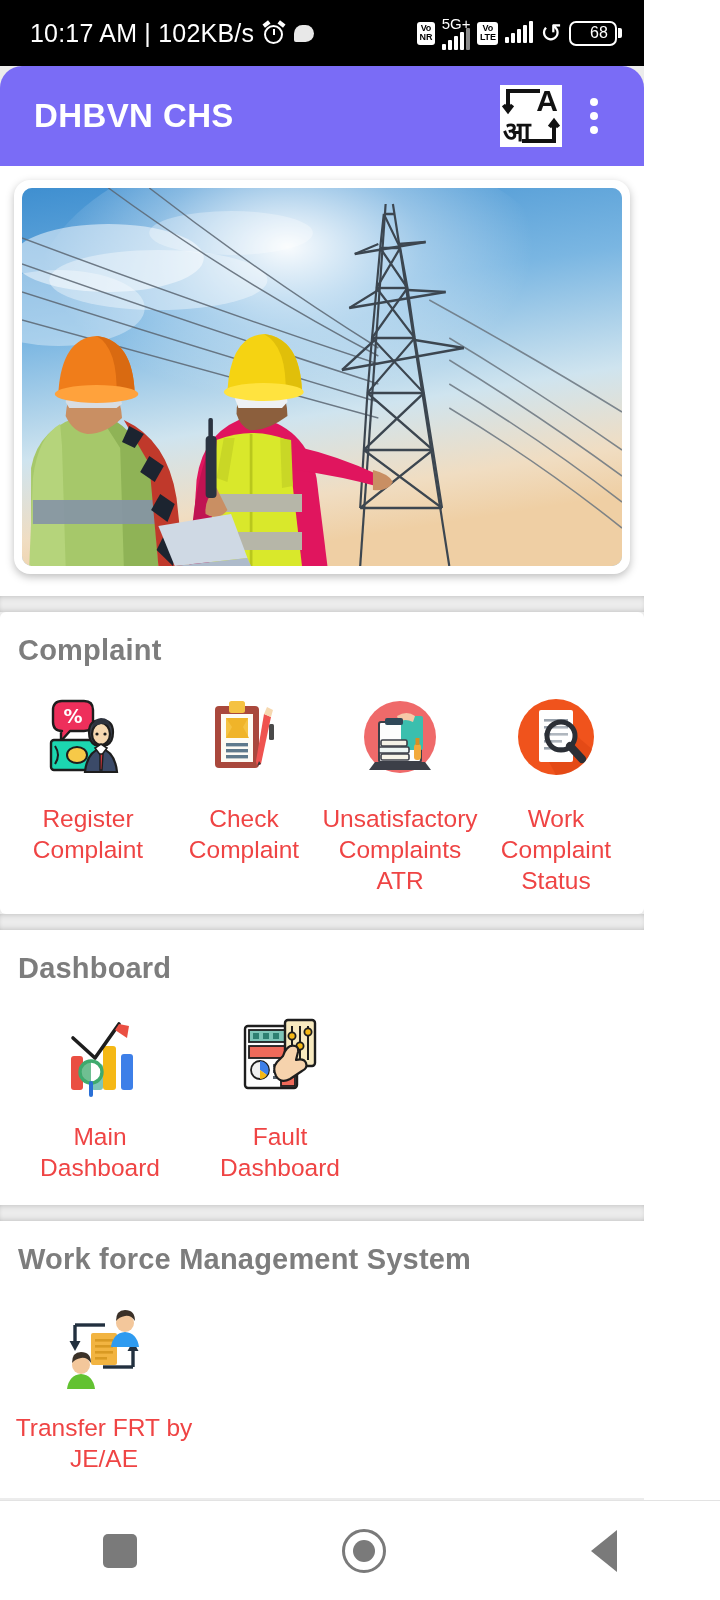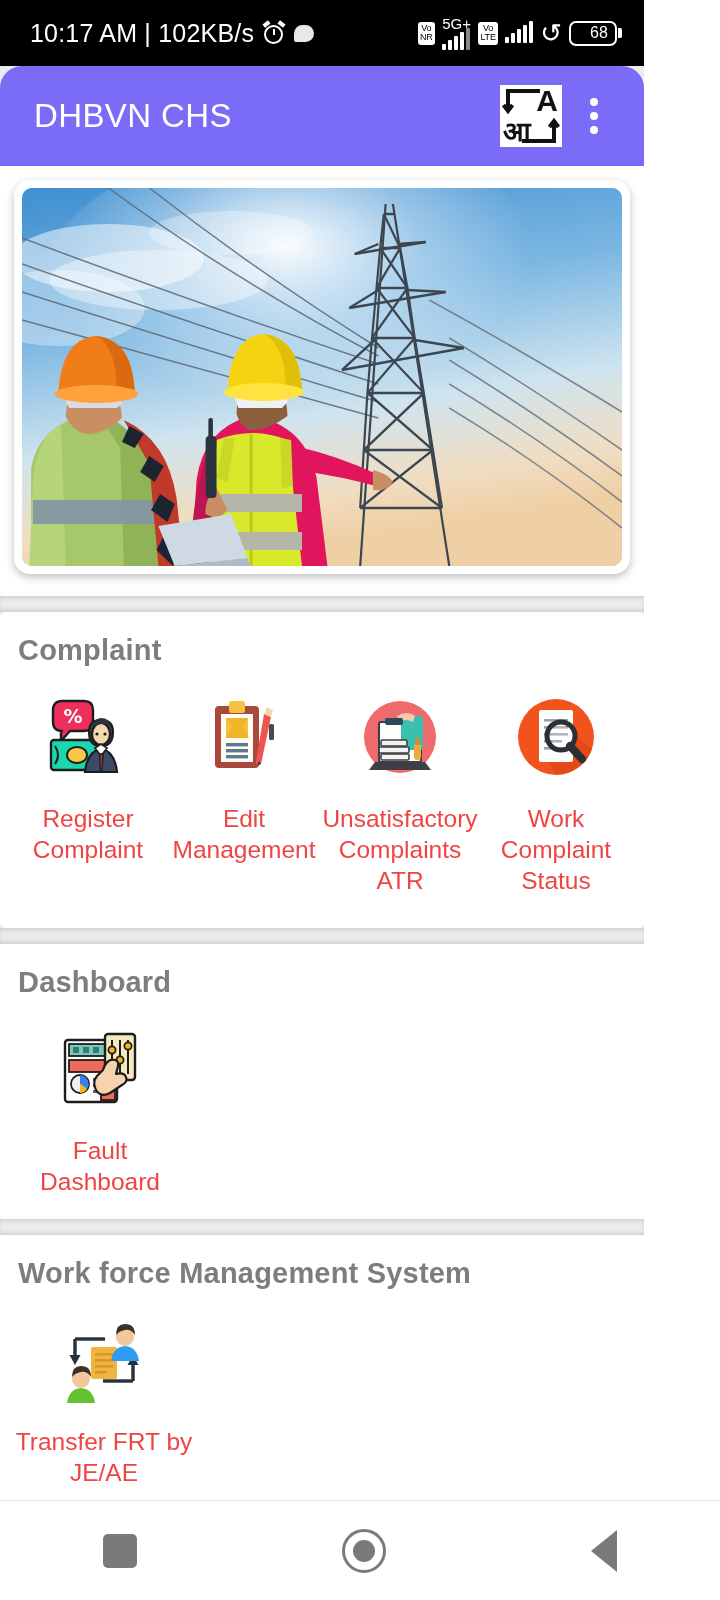--- a/index.html
+++ b/index.html
@@ -32,21 +32,21 @@
   }
   .alarm-ico .ear-l { left:0px; transform:rotate(-38deg); }
   .alarm-ico .ear-r { right:0px; transform:rotate(38deg); }
   .chat-ico {
     width:20px; height:17px; background:#e8e8e8; border-radius:9px 9px 9px 2px;
     display:inline-block;
   }
   .sb-right { display:flex; align-items:center; gap:7px; }
   .net-badge {
     background:#ffffff; color:#000000; border-radius:3px;
-    font-size:9px; line-height:9.5px; font-weight:400;
+    font-size:9px; line-height:9.5px; font-weight:700;
     padding:2px 2.5px; text-align:center; letter-spacing:-0.2px;
   }
   .netgrp { display:flex; align-items:flex-end; gap:3px; }
   .net-label { font-size:15px; line-height:15px; margin-bottom:-1px; }
   .netcol { display:flex; flex-direction:column; align-items:flex-start; }
   .bars { display:flex; align-items:flex-end; gap:2px; height:20px; }
   .bars i { display:block; width:4px; background:#fff; border-radius:1px; }
   .bars i:nth-child(1){ height:6px; }
   .bars i:nth-child(2){ height:10px; }
   .bars i:nth-child(3){ height:14px; }
@@ -66,21 +66,21 @@
     width:4px; height:10px; background:#ffffff; border-radius:0 2px 2px 0; margin-left:1px;
   }
 
   
   .appbar {
     height:100px; margin:0; background:#7a6cf6;
     border-radius:22px 22px 0 0;
     display:flex; align-items:center; padding:0 24px 0 34px;
     position:relative;
   }
-  .app-title { color:#ffffff; font-size:33px; font-weight:400; letter-spacing:.4px; flex:1; }
+  .app-title { color:#ffffff; font-size:33px; font-weight:700; letter-spacing:.4px; flex:1; }
   .translate-ico {
     width:62px; height:62px; background:#ffffff; position:relative; flex:0 0 auto;
   }
   .translate-ico .gA {
     position:absolute; right:4px; top:1px; font-size:30px; font-weight:700; color:#111; line-height:30px;
   }
   .translate-ico .gHi {
     position:absolute; left:3px; bottom:0px; font-size:27px; font-weight:700; color:#111; line-height:30px;
     font-family:"DejaVu Sans", sans-serif;
   }
@@ -113,21 +113,21 @@
   .cell {
     width:180px; display:flex; flex-direction:column; align-items:center;
     padding-top:4px;
   }
   .cell .ico { width:92px; height:92px; display:flex; align-items:center; justify-content:center; }
   .cell .ico svg { display:block; }
   .cell .lbl {
     margin-top:20px; font-size:24.5px; line-height:31px; color:#ef4444;
     text-align:center; font-weight:400; max-width:178px;
   }
-  .section.complaint { padding-bottom:32px;border-radius:6px; }
+  .section.complaint { padding-bottom:18px;border-radius:6px; }
   .section.dashboard { padding-bottom:22px; }
   .section.wfms { padding-bottom:24px; }
   .section.wfms .grid { padding-left:14px; }
   .section.wfms .cell .lbl { text-align:center; }
 
   
   .navbar {
     position:absolute; left:0; bottom:0; width:720px; height:100px;
     background:#ffffff; border-top:1px solid #e3e3e3;
     display:flex; align-items:center; justify-content:space-around;
@@ -366,21 +366,21 @@
             <path d="M25 24 h22 l-5 9 l6 11 h-23 l6 -11 z" fill="#f0b429"></path>
             <rect x="25" y="49" width="22" height="3.4" fill="#5f7a8c"></rect>
             <rect x="25" y="55" width="22" height="3.4" fill="#5f7a8c"></rect>
             <rect x="25" y="61" width="22" height="3.4" fill="#5f7a8c"></rect>
             <path d="M63 20 l7 3 l-10 47 l-4 2 l-1 -5 z" fill="#ef5350"></path>
             <path d="M63 20 l7 3 l2 -7 l-6 -3 z" fill="#f6d8b0"></path>
             <path d="M58 67 l-2 5 l4 -2 z" fill="#3a3a3a"></path>
             <rect x="68" y="30" width="5" height="16" rx="1.5" fill="#4a4a4a"></rect>
           </svg>
         </div>
-        <div class="lbl">Edit Management</div>
+        <div class="lbl">Check Complaint</div>
       </div>
 
       <div class="cell">
         <div class="ico">
           <svg width="86" height="86" viewBox="0 0 86 86">
             <circle cx="43" cy="43" r="36" fill="#ef6a6a"></circle>
             <path d="M18 68 h50 l6 8 h-62 z" fill="#3c3f48"></path>
             <rect x="22" y="28" width="42" height="40" rx="2" fill="#fdfdfd" stroke="#3c3f48" stroke-width="2"></rect>
             <rect x="44" y="22" width="22" height="34" rx="2" fill="#3bbfae"></rect>
             <path d="M40 22 q10 -6 18 0 l-2 6 q-8 -4 -14 0 z" fill="#f6c9a8"></path>
@@ -418,20 +418,36 @@
 
     </div>
   </div>
 
   <div class="gap"></div>
 
   <div class="section dashboard">
     <div class="sec-title">Dashboard</div>
     <div class="grid">
 
+      <div class="cell">
+        <div class="ico">
+          <svg width="86" height="86" viewBox="0 0 86 86">
+            <rect x="14" y="44" width="12" height="34" rx="3" fill="#ea4f42"></rect>
+            <rect x="34" y="52" width="12" height="26" rx="3" fill="#7ec4b8"></rect>
+            <rect x="46" y="34" width="13" height="44" rx="3" fill="#f5b815"></rect>
+            <rect x="64" y="42" width="12" height="36" rx="3" fill="#3d7fe8"></rect>
+            <path d="M16 26 L38 46 L62 12" fill="none" stroke="#1d1d1d" stroke-width="3.6" stroke-linecap="round" stroke-linejoin="round"></path>
+            <path d="M62 12 l10 2 l-2 12 l-12 -8 z" fill="#ea4f42"></path>
+            <circle cx="34" cy="60" r="11" fill="#ffffff" stroke="#3faa6e" stroke-width="3.4"></circle>
+            <path d="M34 49 a11 11 0 0 0 0 22 z" fill="#3faa6e" opacity="0.75"></path>
+            <path d="M34 71 l0 12" stroke="#2a6fd6" stroke-width="4" stroke-linecap="round"></path>
+          </svg>
+        </div>
+        <div class="lbl">Main Dashboard</div>
+      </div>
 
       <div class="cell">
         <div class="ico">
           <svg width="86" height="86" viewBox="0 0 86 86">
             <rect x="8" y="14" width="52" height="62" rx="3" fill="#fdfdfd" stroke="#1d1d1d" stroke-width="2.4"></rect>
             <rect x="12" y="18" width="44" height="12" fill="#7ec4b8" stroke="#1d1d1d" stroke-width="1.8"></rect>
             <g fill="#2f7f72">
                 <rect x="16" y="21" width="6" height="6"></rect>
                 <rect x="26" y="21" width="6" height="6"></rect>
                 <rect x="36" y="21" width="6" height="6"></rect>

